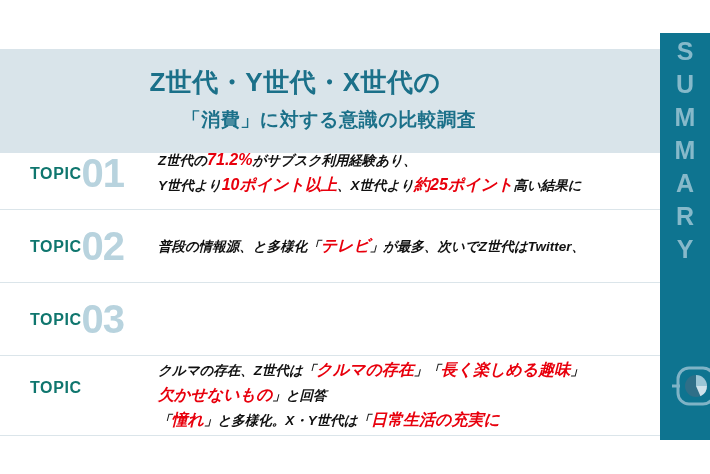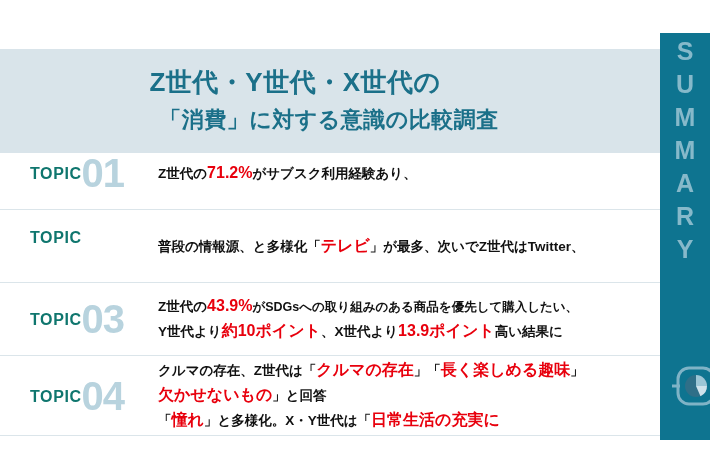--- a/index.html
+++ b/index.html
@@ -20,21 +20,21 @@
     align-items:center; justify-content:center;
   }
   .title-line{
     color:#1b7089;
     font-weight:bold;
     letter-spacing:0.5px;
     white-space:nowrap;
     text-align:center;
   }
   .title-line-1{ font-size:26px; line-height:30px; margin-bottom:6px; margin-right:120px;}
-  .title-line-2{ font-size:22px; line-height:33px; margin-right:52px;}
+  .title-line-2{ font-size:19px; line-height:33px; margin-right:52px;}
 
   
   .topics{
     position:absolute; left:0; top:137px; width:660px; height:300px;
   }
   .topic-row{
     position:relative;
     display:flex; align-items:center;
     height:73px;
     padding-left:30px;
@@ -56,20 +56,21 @@
     color:#b8d3de; font-size:40px; font-weight:bold;
     letter-spacing:-1px; line-height:40px;text-align:right;
   }
 
   .topic-text{
     flex:1 1 auto;
     color:#111111;
     font-size:13.5px;
     font-weight:bold;
     line-height:24px;
+    font-style:italic;
   }
   .topic-text .ln{ display:block; white-space:nowrap; }
   .hl{ color:#e8000d; }
   .hl-big{ color:#e8000d; font-size:16px; }
   .big{ font-size:16px; }
   .sm{ font-size:12.5px; }
 
   
   .sidebar{
     position:absolute; left:660px; top:33px; width:50px; height:407px;
@@ -103,44 +104,41 @@
   </div>
 
   <div class="topics" id="topics-container">
       <div class="topic-row">
         <div class="topic-badge">
           <span class="topic-word">TOPIC</span>
           <span class="topic-num">01</span>
         </div>
         <div class="topic-text">
           <span class="ln"><span>Z世代の</span><span class="hl-big">71.2%</span><span>がサブスク利用経験あり、</span></span>
+          <span class="ln"><span>Y世代より</span><span class="hl-big">10ポイント以上</span><span>、X世代より</span><span class="hl-big">約25ポイント</span><span>高い結果に</span></span>
         </div>
       </div>
       <div class="topic-row">
         <div class="topic-badge">
           <span class="topic-word">TOPIC</span>
+          <span class="topic-num">02</span>
         </div>
         <div class="topic-text">
           <span class="ln"><span>普段の情報源、と多様化「</span><span class="hl-big">テレビ</span><span>」が最多、次いでZ世代はTwitter、</span></span>
         </div>
       </div>
       <div class="topic-row">
         <div class="topic-badge">
           <span class="topic-word">TOPIC</span>
           <span class="topic-num">03</span>
         </div>
-        <div class="topic-text">
-          <span class="ln"><span>Z世代の</span><span class="hl-big">43.9%</span><span class="sm">がSDGsへの取り組みのある商品を優先して購入したい、</span></span>
-          <span class="ln"><span>Y世代より</span><span class="hl-big">約10ポイント</span><span>、X世代より</span><span class="hl-big">13.9ポイント</span><span>高い結果に</span></span>
-        </div>
       </div>
       <div class="topic-row">
         <div class="topic-badge">
           <span class="topic-word">TOPIC</span>
-          <span class="topic-num">04</span>
         </div>
         <div class="topic-text">
           <span class="ln"><span>クルマの存在、Z世代は「</span><span class="hl big">クルマの存在</span><span>」「</span><span class="hl big">長く楽しめる趣味</span><span>」</span></span>
           <span class="ln"><span class="hl big">欠かせないもの</span><span>」と回答</span></span>
           <span class="ln"><span>「</span><span class="hl big">憧れ</span><span>」と多様化。X・Y世代は「</span><span class="hl big">日常生活の充実に</span></span>
         </div>
       </div>
     </div>
 
   <div class="sidebar">

